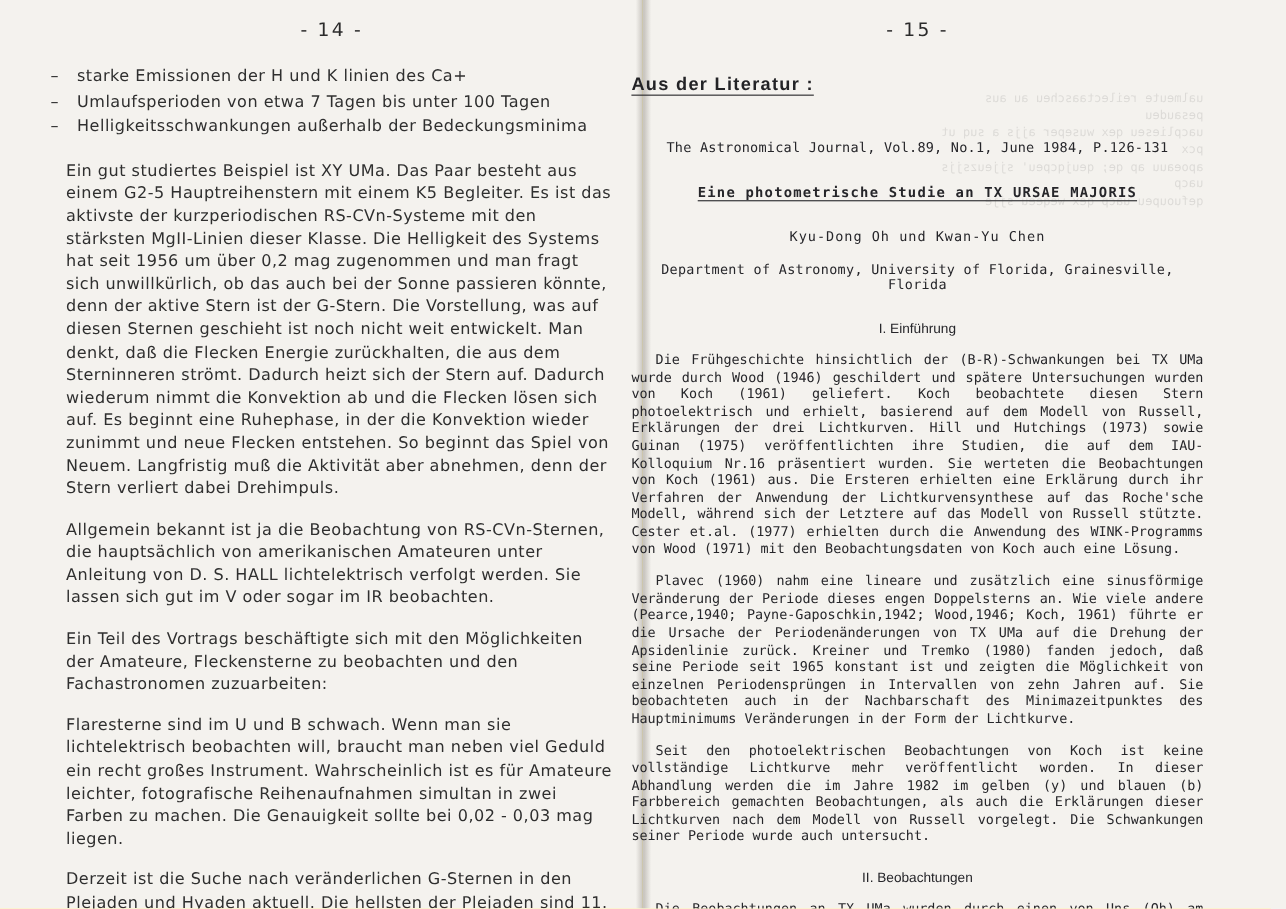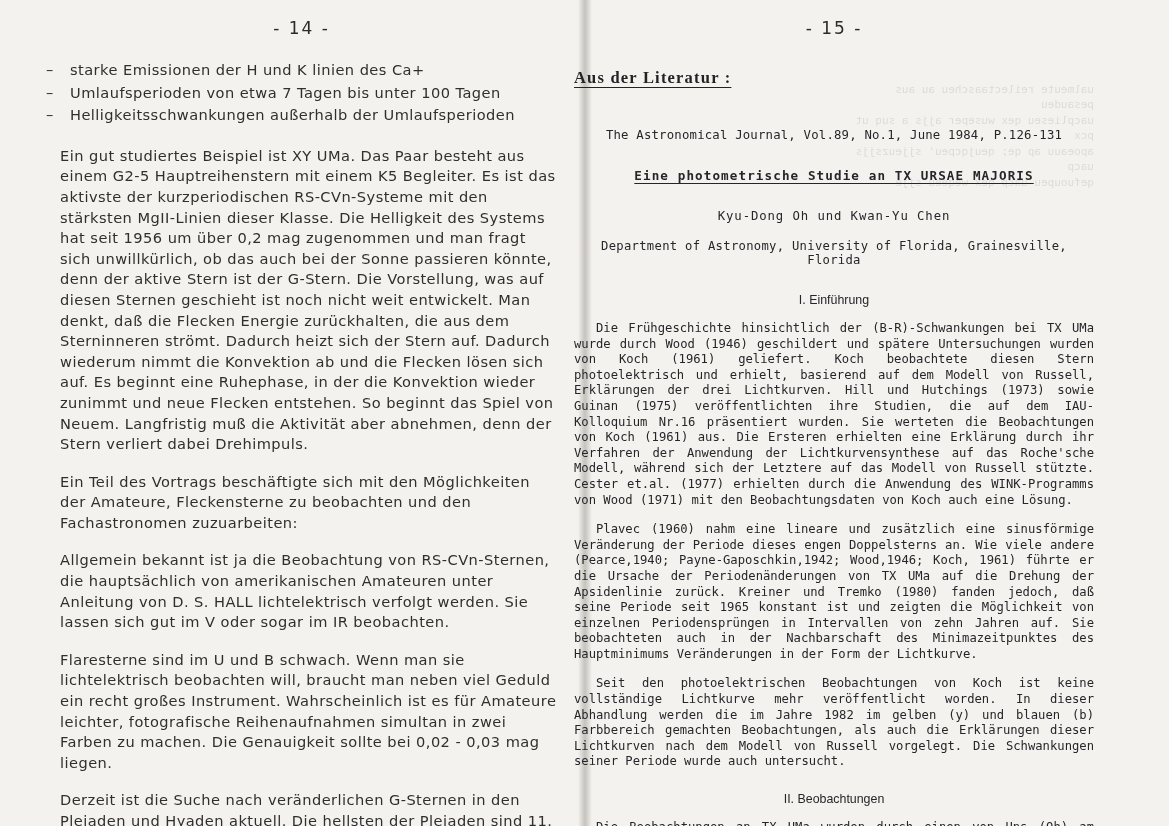--- a/index.html
+++ b/index.html
@@ -77,21 +77,21 @@
   
   .col-right {
     position: absolute;
     left: 574px;
     top: 18px;
     width: 520px;
     height: 790px;
     color: #26262a;
   }
   .lit-head {
-    font-family: Liberation Serif, serif;
+    font-family: Liberation Sans, sans-serif;
     font-size: 16.5px;
     font-weight: bold;
     letter-spacing: 1.2px;
     text-decoration: underline;
     text-underline-offset: 4px;
     margin-top: 30px;
     margin-bottom: 40px;
     color: #232326;
   }
   .journal-line {
@@ -164,27 +164,27 @@
   <div class="paper-left"></div>
   <div class="paper-right"></div>
   <div class="gutter"></div>
 
   <div class="col-left">
     <div class="pagenum">- 14 -</div>
 
     <ul class="bullets hand">
       <li><span class="dash">–</span><span>starke Emissionen der H und K linien des Ca+</span></li>
       <li><span class="dash">–</span><span>Umlaufsperioden von etwa 7 Tagen bis unter 100 Tagen</span></li>
-      <li><span class="dash">–</span><span>Helligkeitsschwankungen außerhalb der Umlaufsperioden</span></li>
+      <li><span class="dash">–</span><span>Helligkeitsschwankungen außerhalb der Bedeckungsminima</span></li>
     </ul>
 
     <div class="hand">
       <p>Ein gut studiertes Beispiel ist XY UMa. Das Paar besteht aus einem G2-5 Hauptreihenstern mit einem K5 Begleiter. Es ist das aktivste der kurzperiodischen RS-CVn-Systeme mit den stärksten MgII-Linien dieser Klasse. Die Helligkeit des Systems hat seit 1956 um über 0,2 mag zugenommen und man fragt sich unwillkürlich, ob das auch bei der Sonne passieren könnte, denn der aktive Stern ist der G-Stern. Die Vorstellung, was auf diesen Sternen geschieht ist noch nicht weit entwickelt. Man denkt, daß die Flecken Energie zurückhalten, die aus dem Sterninneren strömt. Dadurch heizt sich der Stern auf. Dadurch wiederum nimmt die Konvektion ab und die Flecken lösen sich auf. Es beginnt eine Ruhephase, in der die Konvektion wieder zunimmt und neue Flecken entstehen. So beginnt das Spiel von Neuem. Langfristig muß die Aktivität aber abnehmen, denn der Stern verliert dabei Drehimpuls.</p>
+      <p>Allgemein bekannt ist ja die Beobachtung von RS-CVn-Sternen, die hauptsächlich von amerikanischen Amateuren unter Anleitung von D. S. HALL lichtelektrisch verfolgt werden. Sie lassen sich gut im V oder sogar im IR beobachten.</p>
       <p>Ein Teil des Vortrags beschäftigte sich mit den Möglichkeiten der Amateure, Fleckensterne zu beobachten und den Fachastronomen zuzuarbeiten:</p>
-      <p>Allgemein bekannt ist ja die Beobachtung von RS-CVn-Sternen, die hauptsächlich von amerikanischen Amateuren unter Anleitung von D. S. HALL lichtelektrisch verfolgt werden. Sie lassen sich gut im V oder sogar im IR beobachten.</p>
       <p>Flaresterne sind im U und B schwach. Wenn man sie lichtelektrisch beobachten will, braucht man neben viel Geduld ein recht großes Instrument. Wahrscheinlich ist es für Amateure leichter, fotografische Reihenaufnahmen simultan in zwei Farben zu machen. Die Genauigkeit sollte bei 0,02 - 0,03 mag liegen.</p>
       <p>Derzeit ist die Suche nach veränderlichen G-Sternen in den Plejaden und Hyaden aktuell. Die hellsten der Plejaden sind 11. Größe, der Hyaden 9. Größe. Auch hier können Amateure durch regelmäßige lichtelektrische oder fotografische Fotometrie zu unserer Erkenntnis beitragen.</p>
     </div>
 
   </div>
 
   <div class="col-right">
     <div class="pagenum">- 15 -</div>
 
     <div class="bleed">

